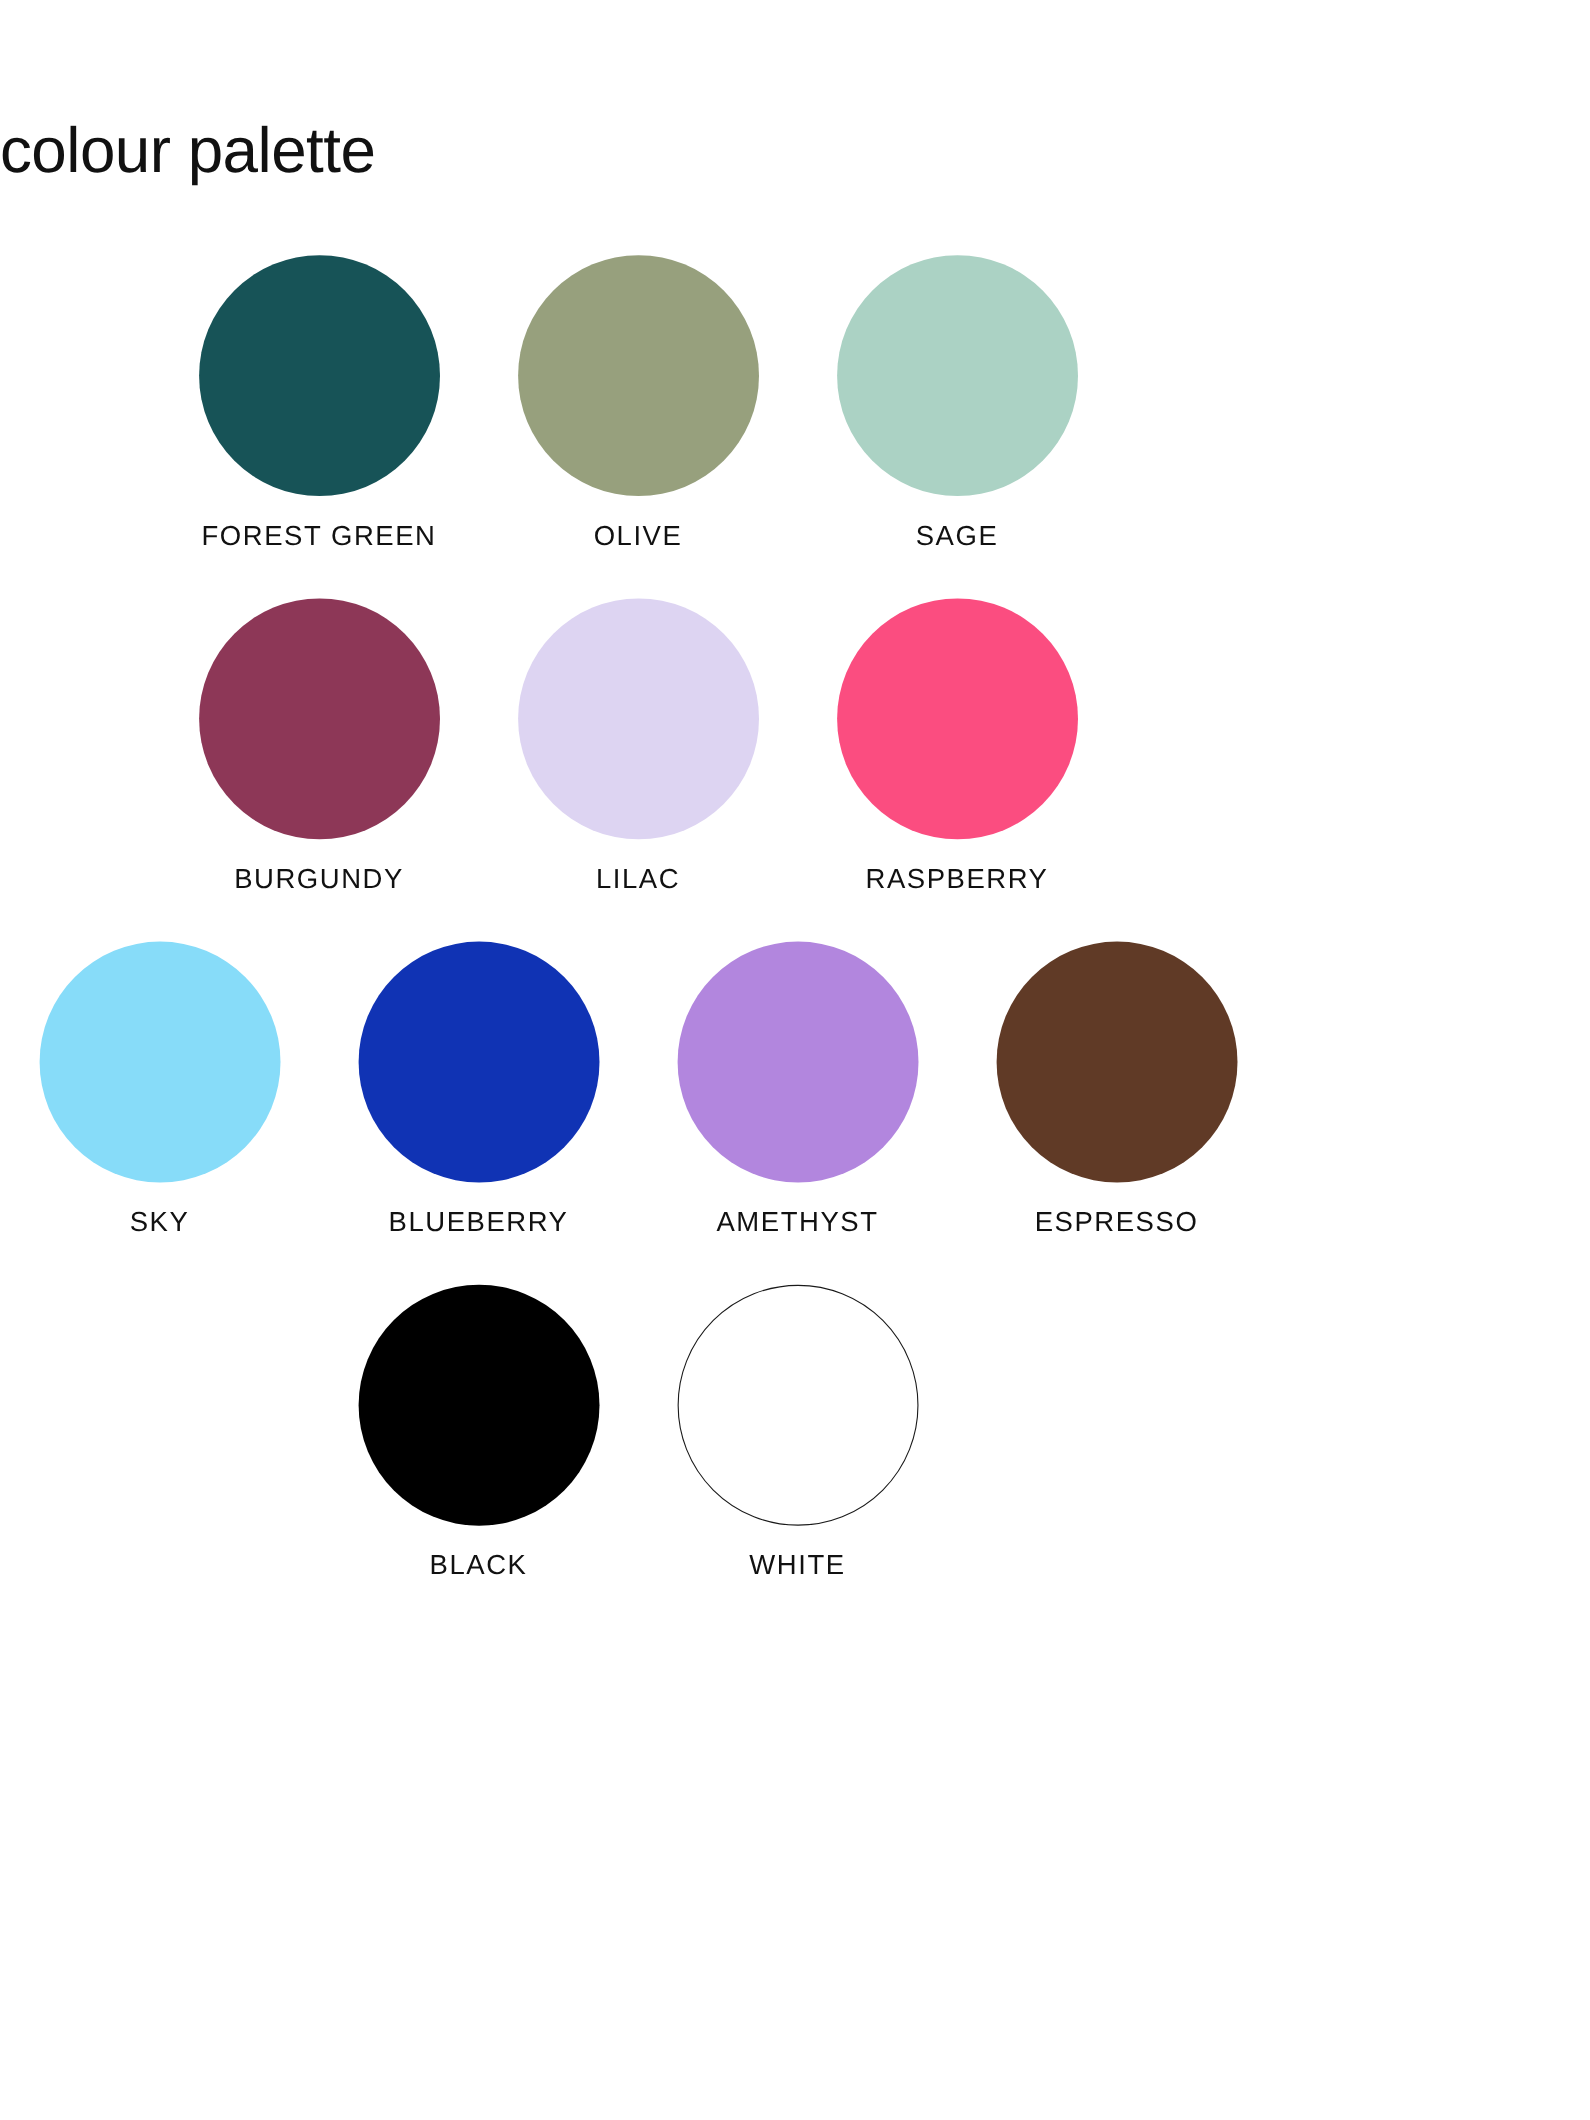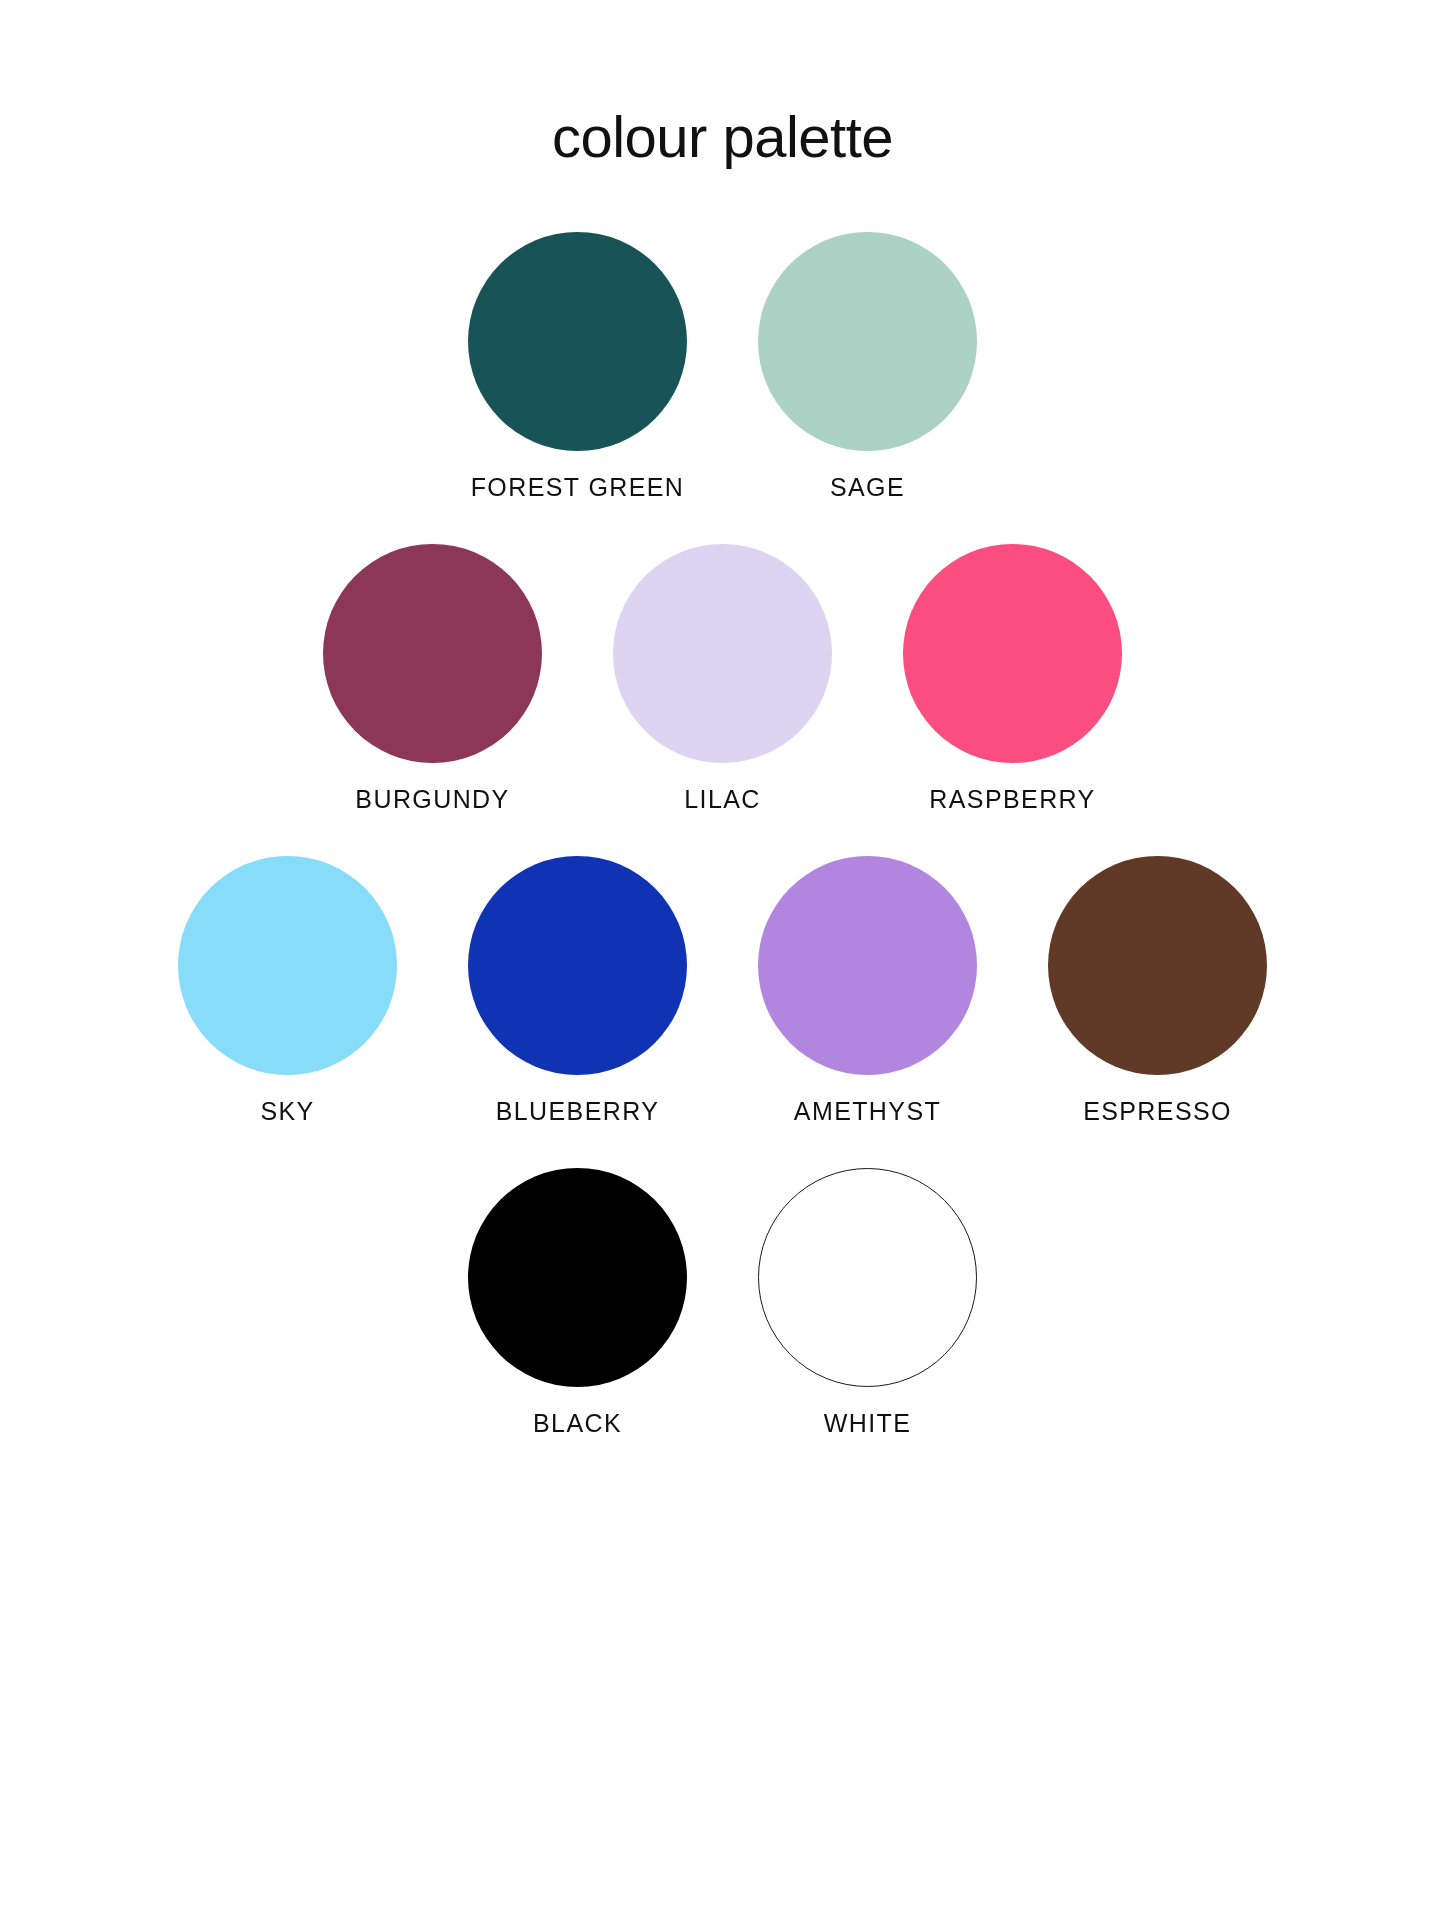--- a/index.html
+++ b/index.html
@@ -8,21 +8,21 @@
     background:#ffffff;
     font-family:"Liberation Sans", sans-serif;
     overflow:hidden;
   }
   .page {
     position:relative;
     width:1445px; height:1927px;
     background:#ffffff;
     display:flex;
     flex-direction:column;
-    align-items:center;
+    align-items:flex-start;
   }
   .title {
     margin-top:108px;
     font-size:58px;
     font-weight:400;
     letter-spacing:-0.5px;
     color:#111111;
     line-height:1;
     text-align:center;
   }
@@ -71,20 +71,24 @@
 
   <h1 class="title">colour palette</h1>
 
   <div class="grid">
       <div class="row">
         <div class="cell">
           <div class="swatch" style="background: rgb(23, 83, 87); --c: #175357;"></div>
           <div class="label">FOREST GREEN</div>
         </div>
         <div class="cell">
+          <div class="swatch" style="background: rgb(151, 160, 125); --c: #97a07d;"></div>
+          <div class="label">OLIVE</div>
+        </div>
+        <div class="cell">
           <div class="swatch" style="background: rgb(171, 210, 196); --c: #abd2c4;"></div>
           <div class="label">SAGE</div>
         </div>
       </div>
       <div class="row">
         <div class="cell">
           <div class="swatch" style="background: rgb(141, 55, 87); --c: #8d3757;"></div>
           <div class="label">BURGUNDY</div>
         </div>
         <div class="cell">

